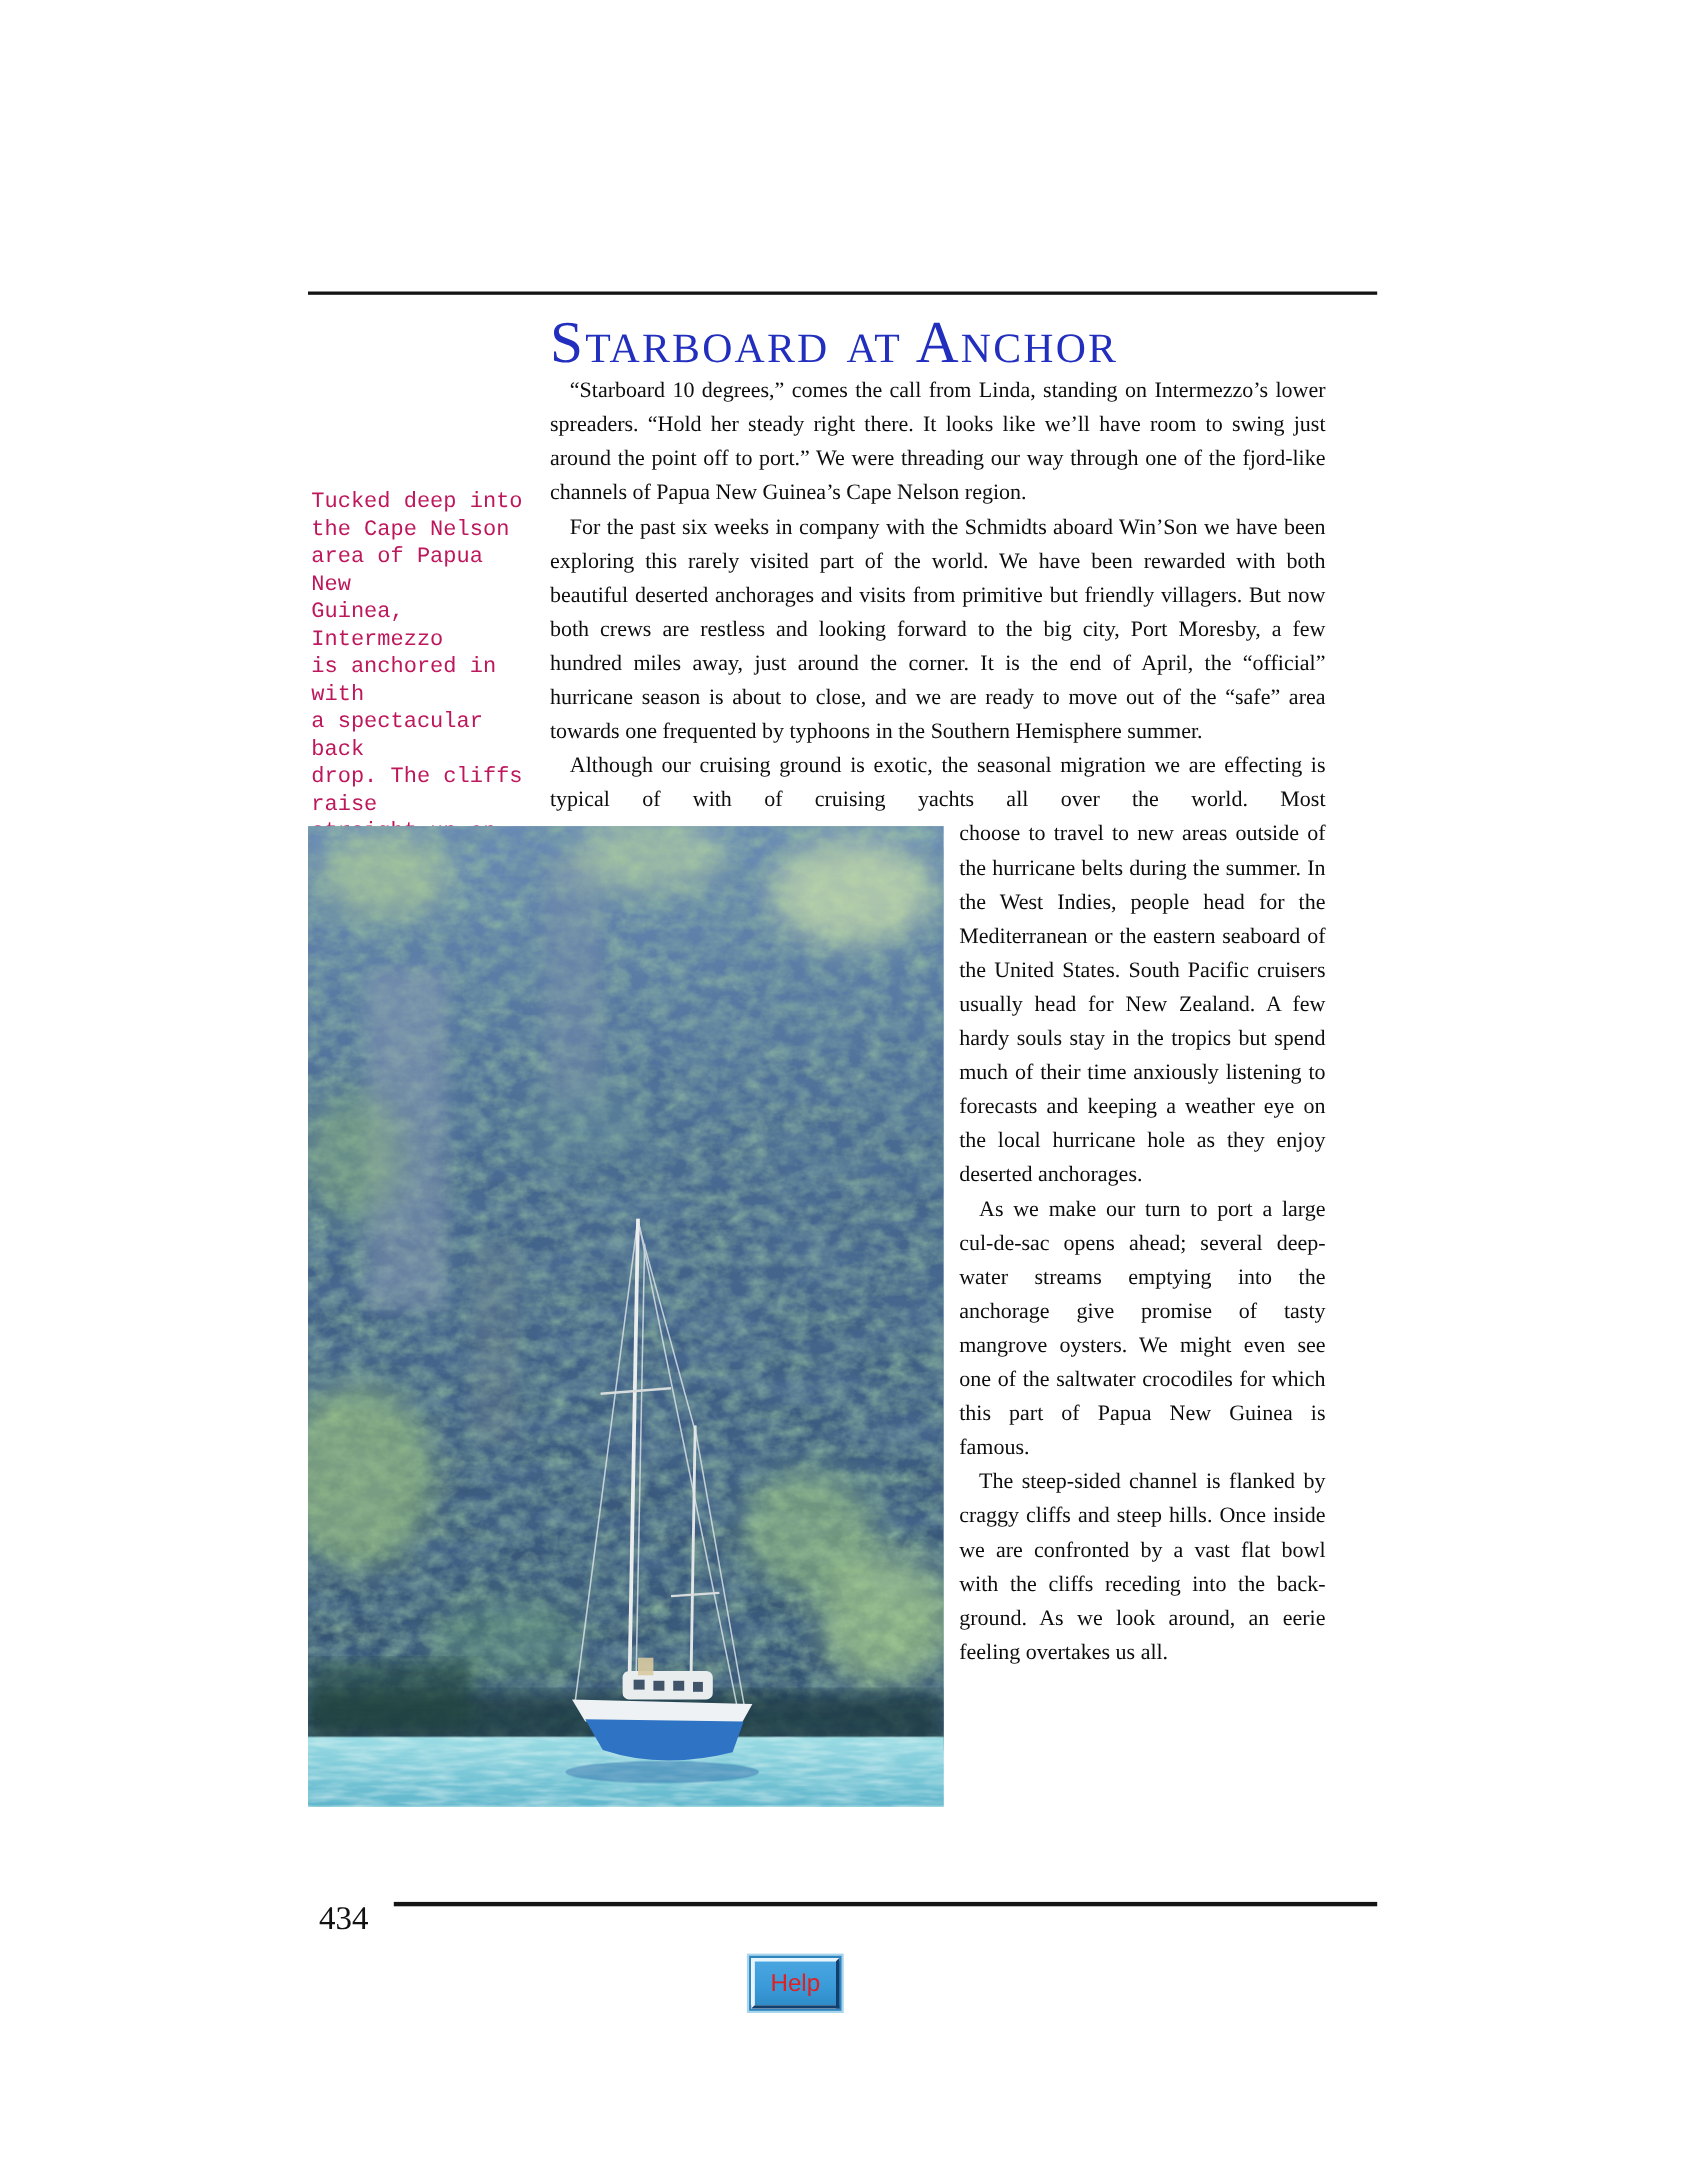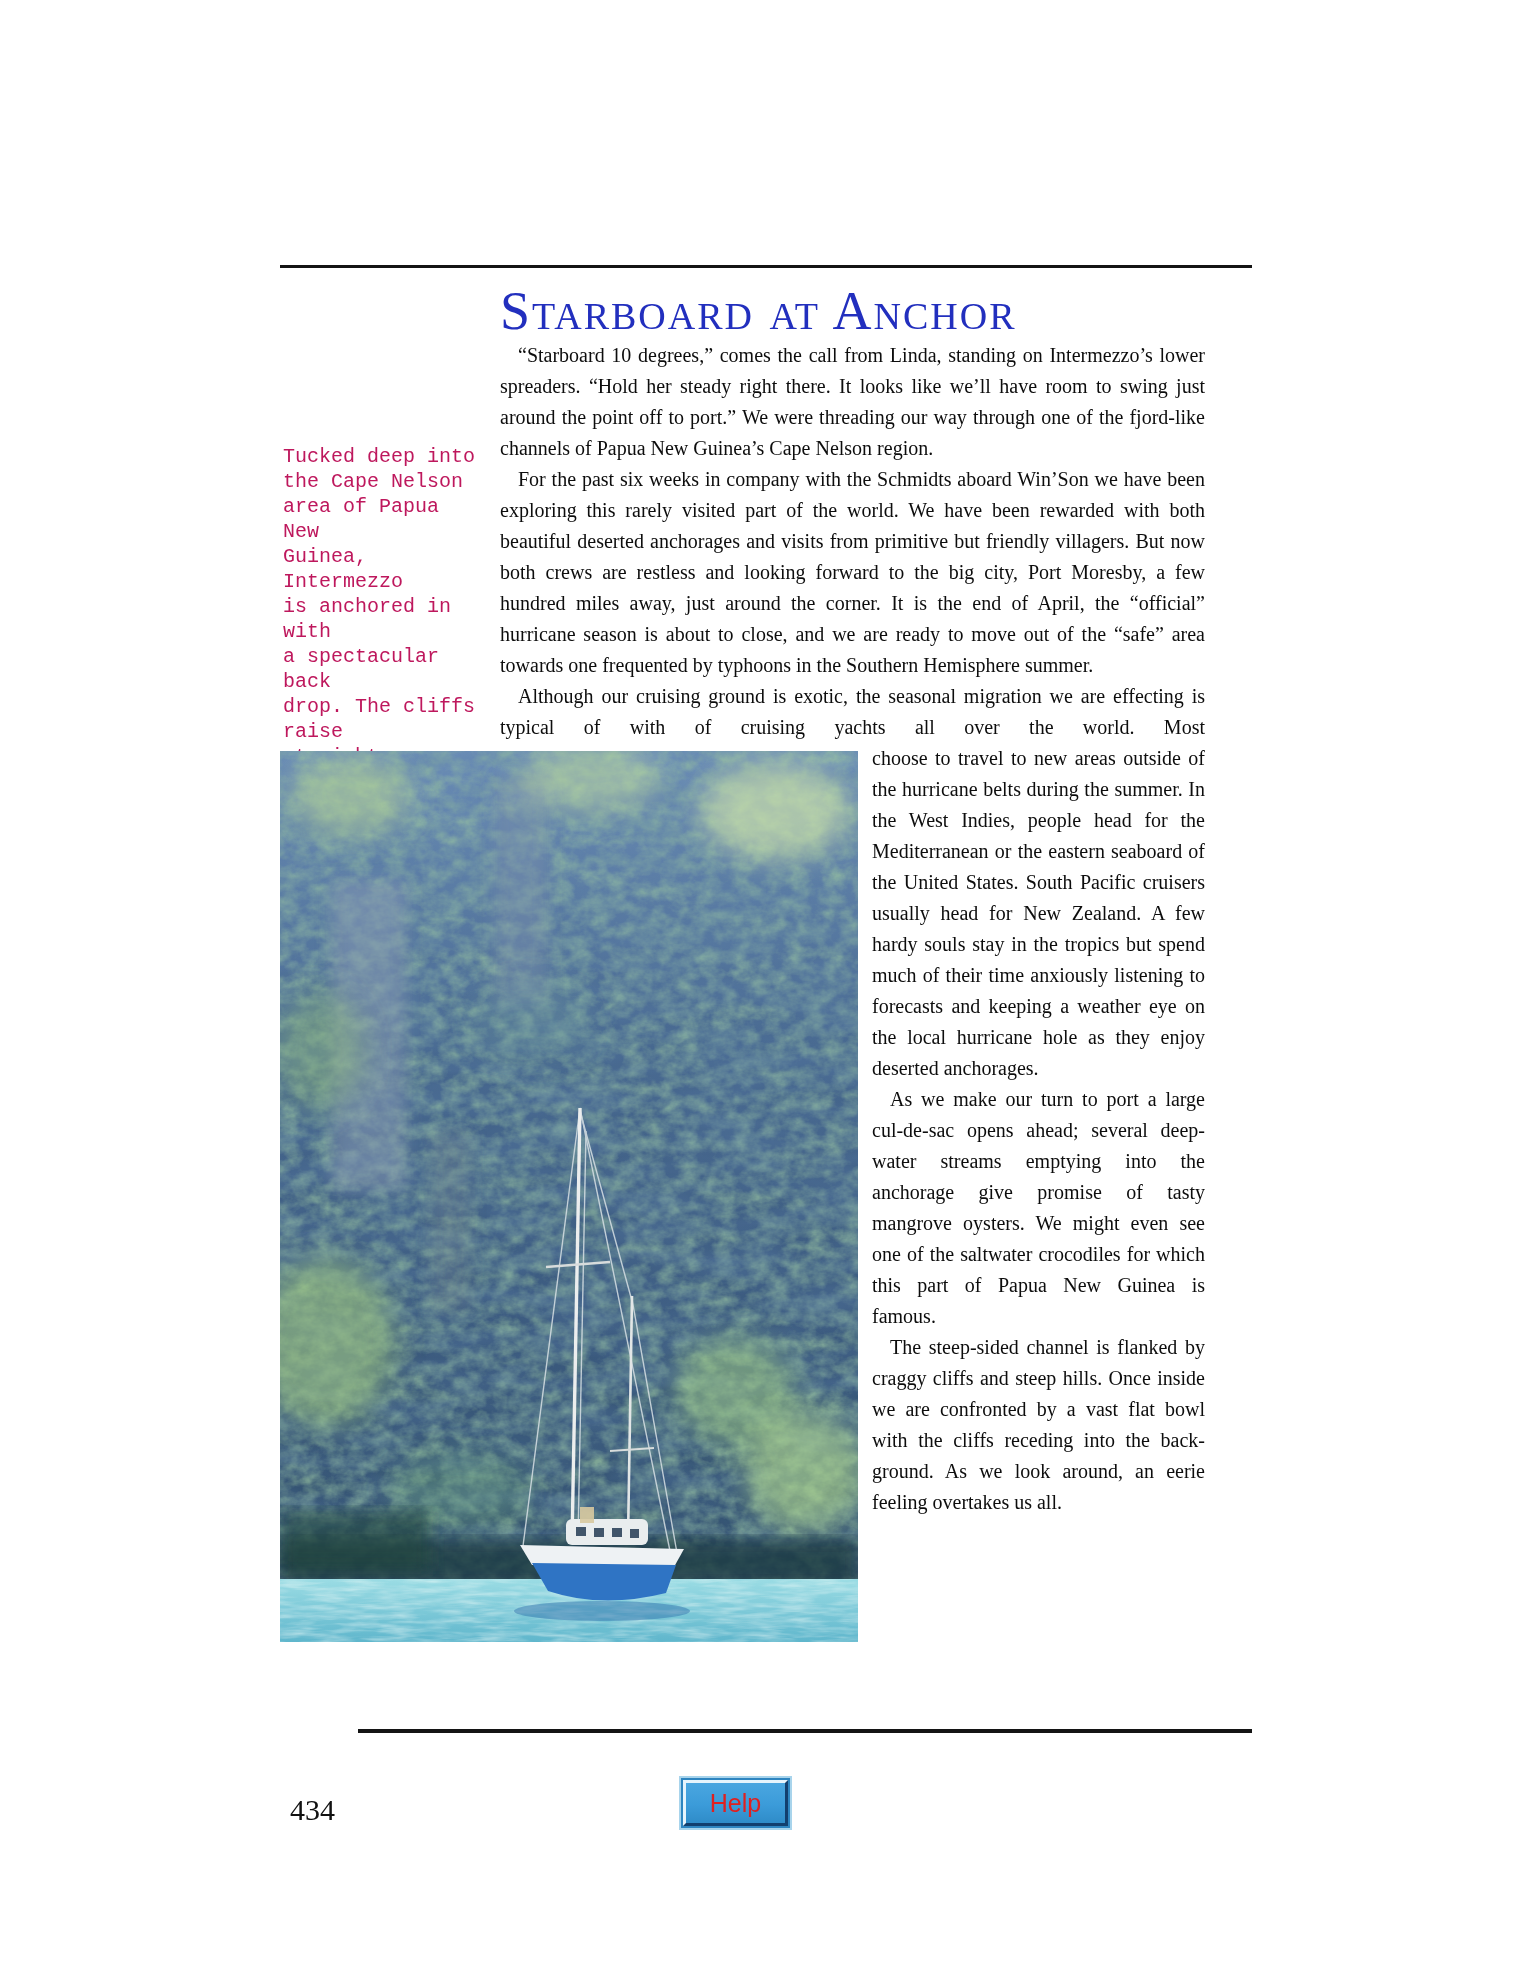--- a/index.html
+++ b/index.html
@@ -61,36 +61,36 @@
     position: absolute;
     left: 283px; top: 444px;
     width: 196px;
     font-family: Liberation Mono, monospace;
     font-size: 20px;
     line-height: 25px;
     color: #be185d;
   }
   .page-number {
     position: absolute;
-    left: 290px; top: 1793px;
+    left: 290px; top: 1728px;
     font-family: "Liberation Serif", serif;
     font-size: 30px;
     color: #111111;
   }
   .help-button {
     position: absolute;
     left: 683px; top: 1780px;
-    width: 105px; height: 46px;
+    width: 80px; height: 46px;
     background: linear-gradient(180deg, #4aa6e0 0%, #3b9bd9 55%, #2f8cc8 100%);
     border: 3px solid;
     border-color: #e6f4fc #123f6e #123f6e #e6f4fc;
     box-shadow: 0 0 0 2px #2e85c0, 0 0 0 4px #a8d4ec;
     color: #e02020;
     font-family: "Liberation Sans", sans-serif;
-    font-size: 25px;
+    font-size: 22px;
     line-height: 1;
     display: flex;
     align-items: center;
     justify-content: center;
     padding: 0;
     cursor: pointer;
   }
 </style>
 </head>
 <body>

